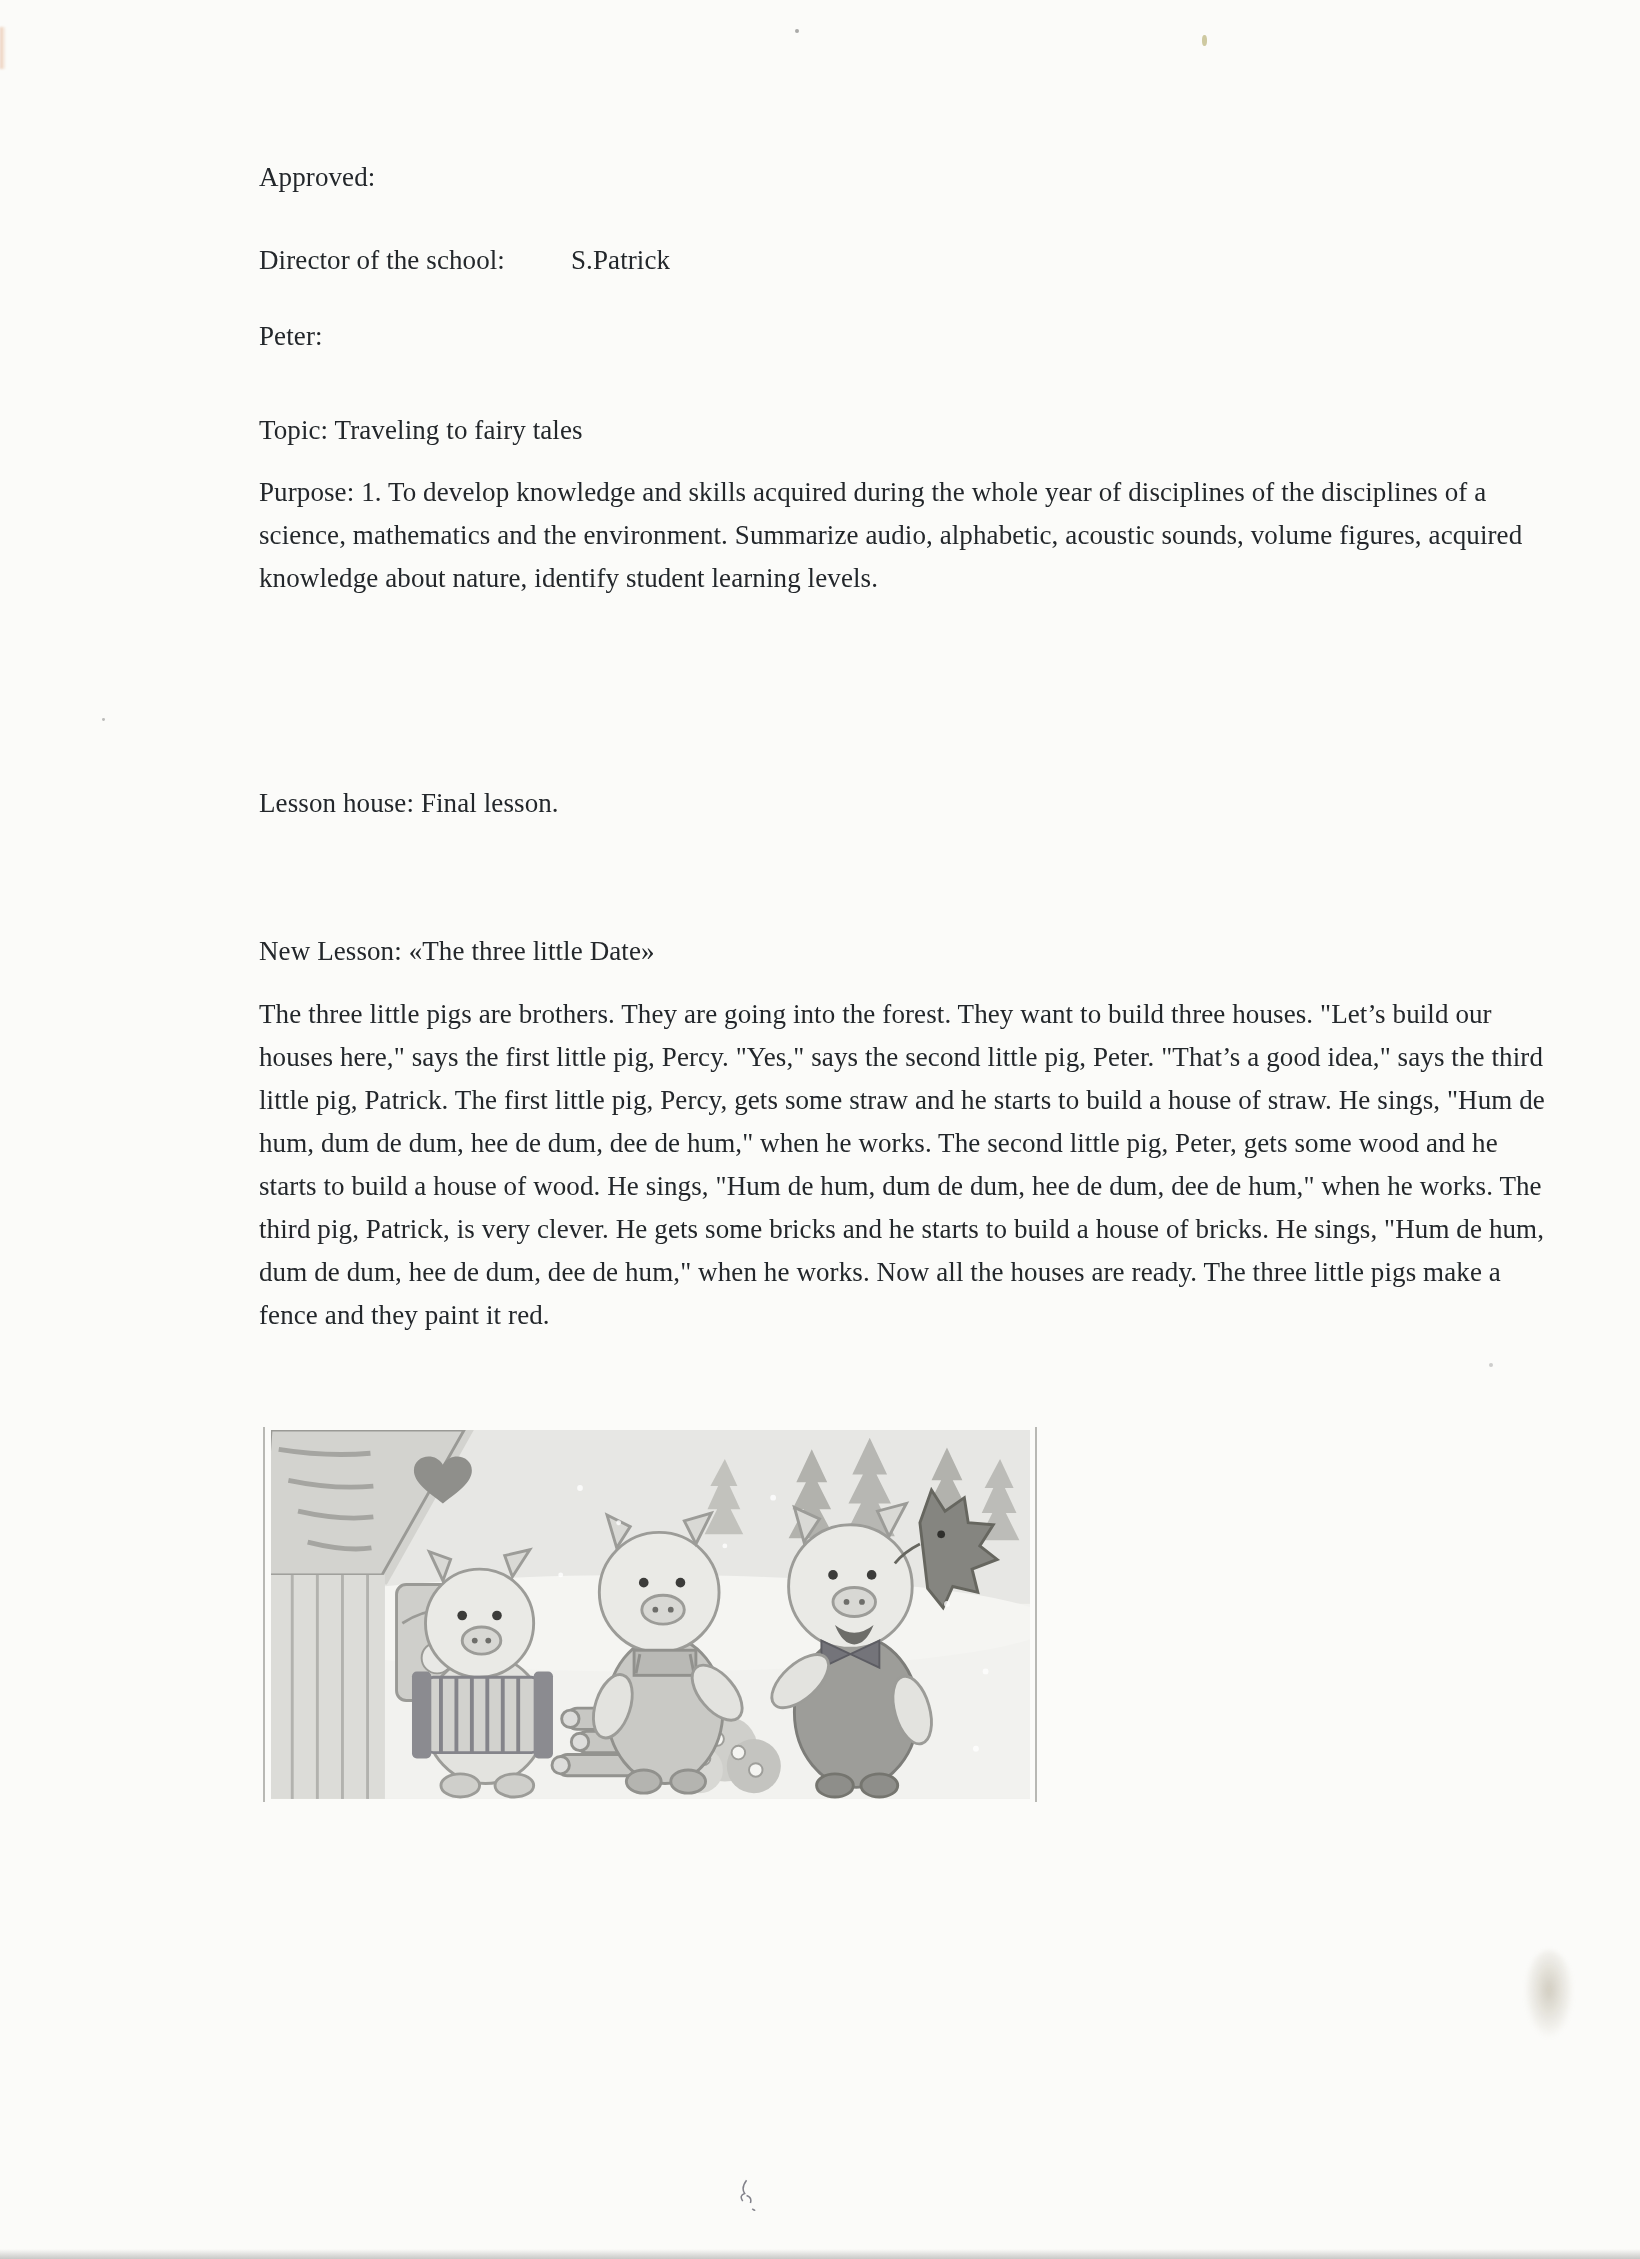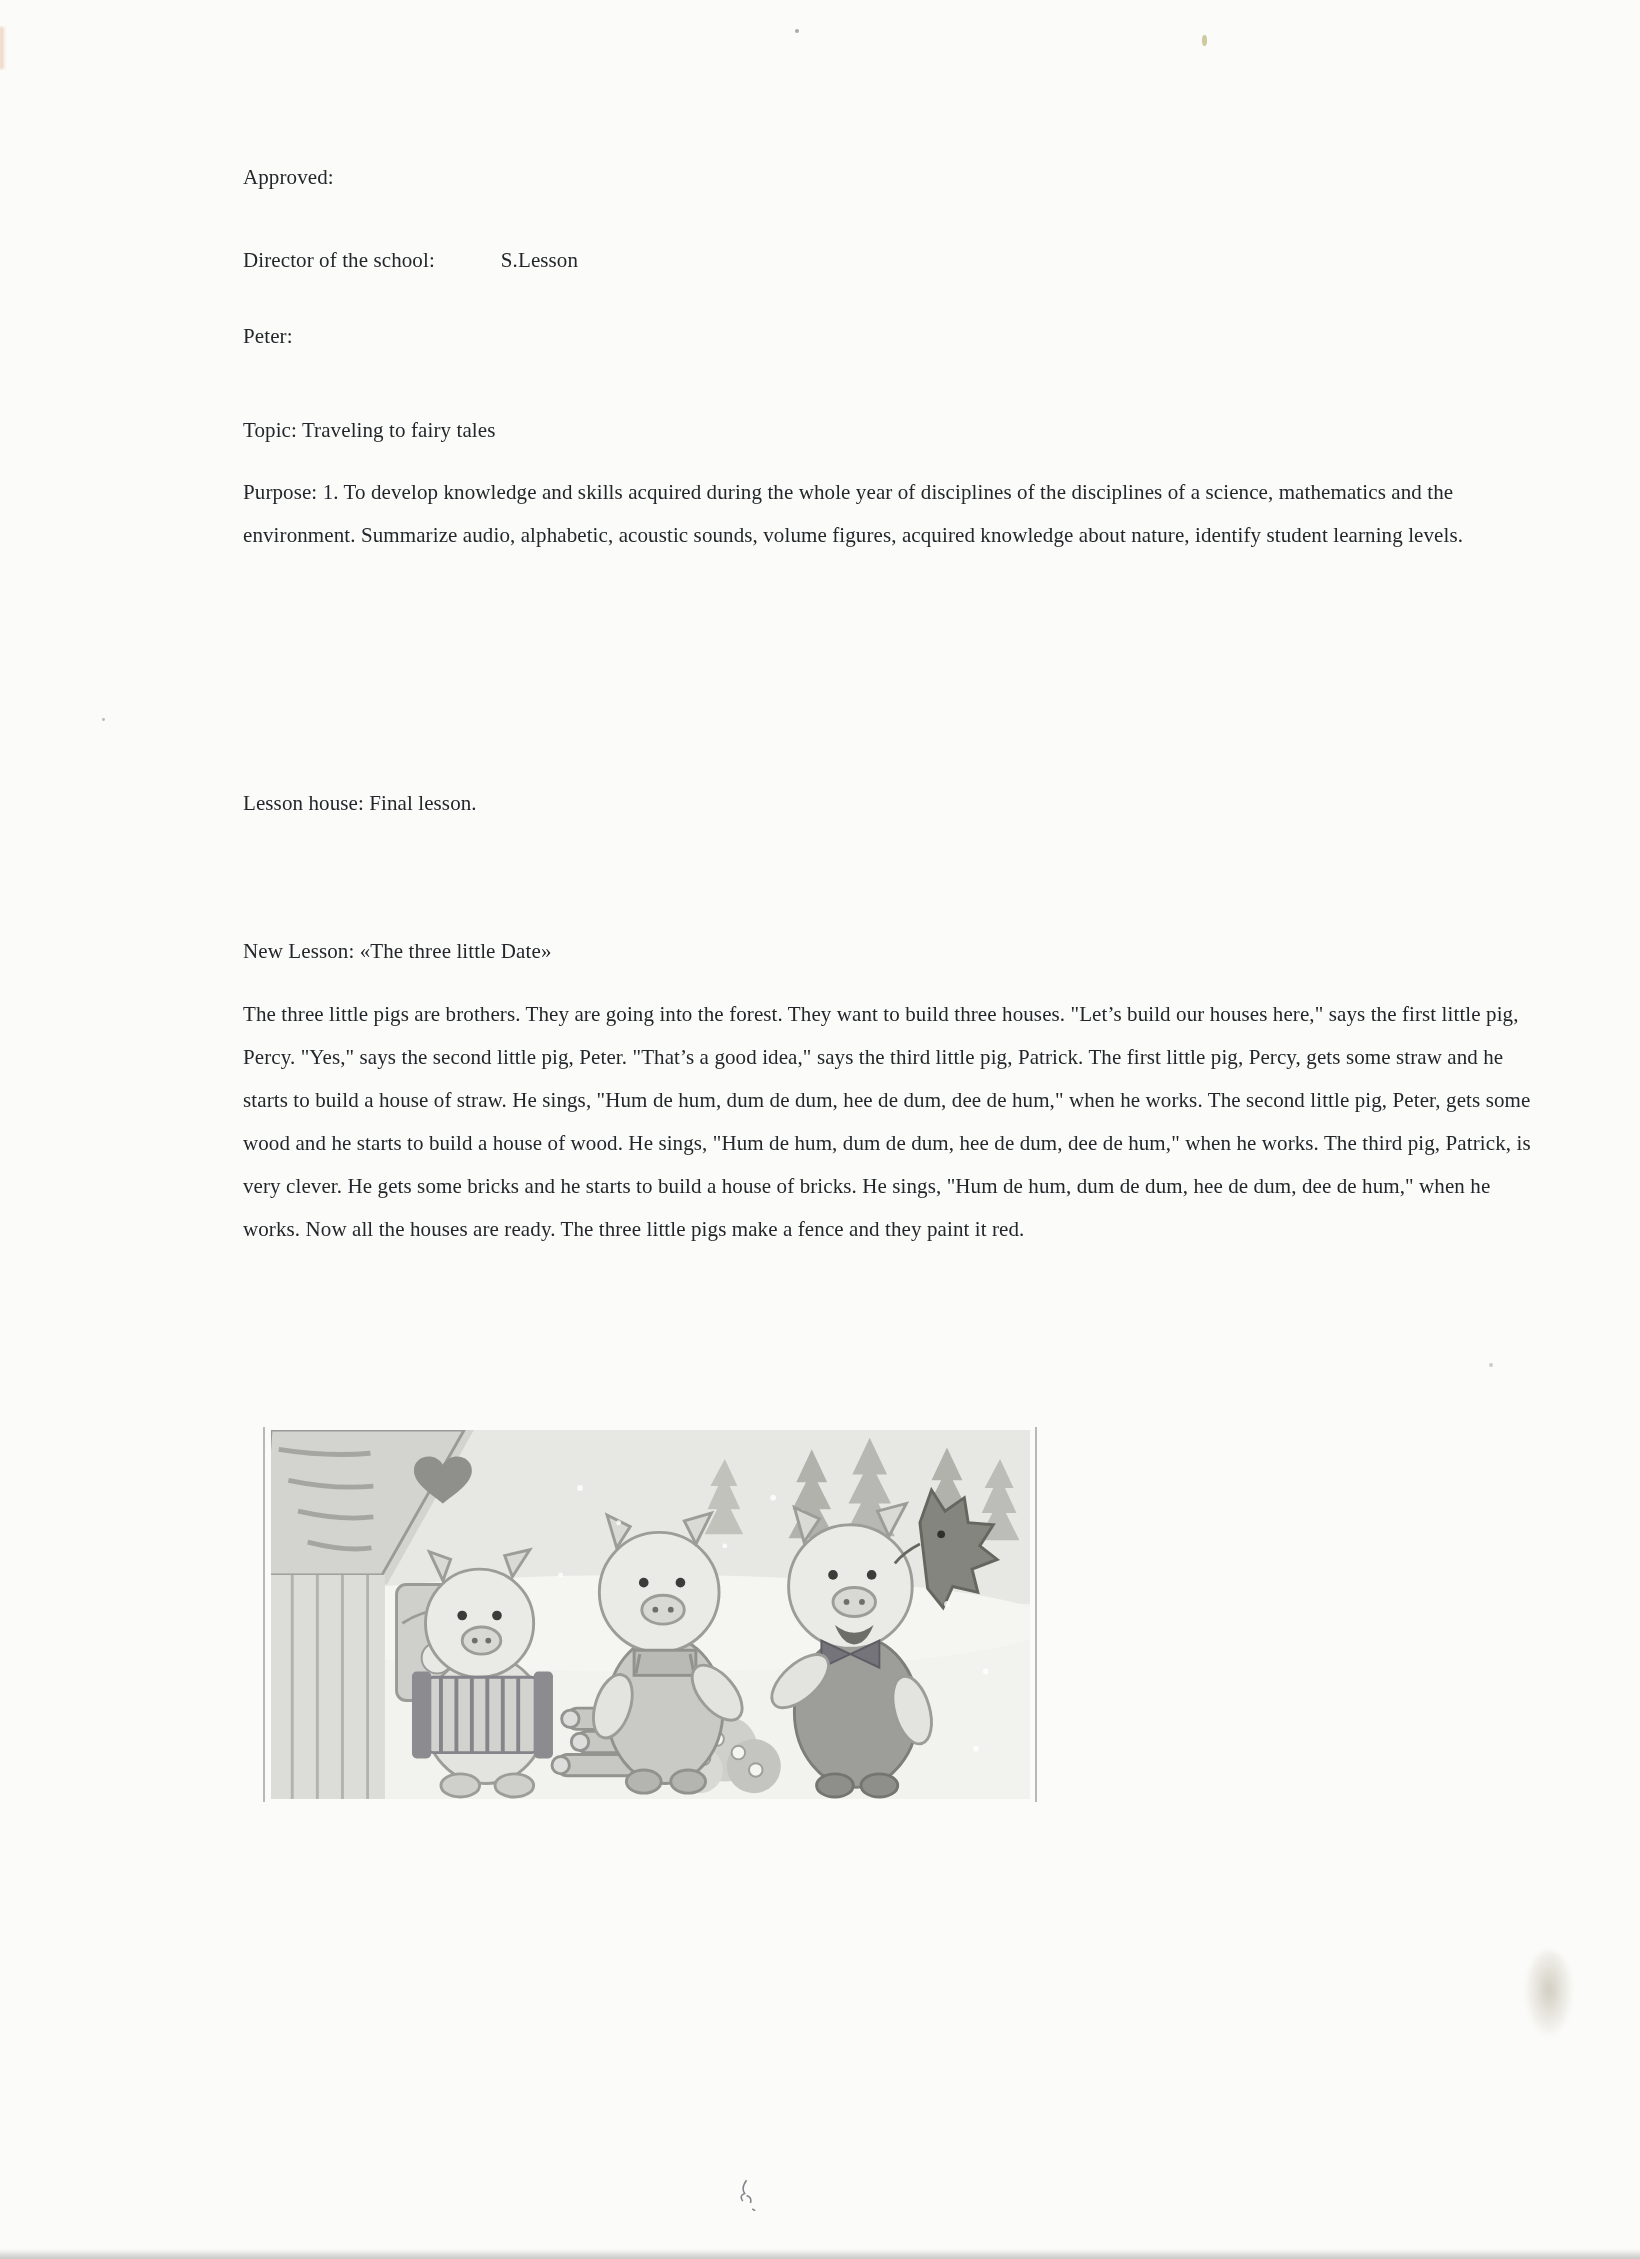--- a/index.html
+++ b/index.html
@@ -8,23 +8,23 @@
     width: 1640px;
     height: 2259px;
     margin: 0 auto;
     background: #fbfbf9;
     overflow: hidden;
     font-family: "Liberation Serif", serif;
     color: #23272b;
   }
   .doc-block {
     position: absolute;
-    left: 243px;
+    left: 259px;
     width: 1303px;
-    font-size: 21px;
+    font-size: 27px;
     line-height: 43px;
     letter-spacing: 0.1px;
     text-rendering: optimizeLegibility;
   }
   .director-name { display: inline-block; margin-left: 66px; }
   
   .illustration-wrap {
     position: absolute;
     left: 263px;
     top: 1427px;
@@ -89,21 +89,21 @@
   }
 </style>
 </head>
 <body>
 
 <div class="page">
 
   <div class="doc-block" style="top:156px">Approved:</div>
 
   <div class="doc-block" style="top:239px">
-    <span>Director of the school:</span><span class="director-name">S.Lesson</span>
+    <span>Director of the school:</span><span class="director-name">S.Patrick</span>
   </div>
 
   <div class="doc-block" style="top:315px">Peter:</div>
 
   <div class="doc-block" style="top:409px">Topic: Traveling to fairy tales</div>
 
   <div class="doc-block" style="top:471px">Purpose: 1. To develop knowledge and skills acquired during the whole year of disciplines of the disciplines of a science, mathematics and the environment. Summarize audio, alphabetic, acoustic sounds, volume figures, acquired knowledge about nature, identify student learning levels.</div>
 
 
 

